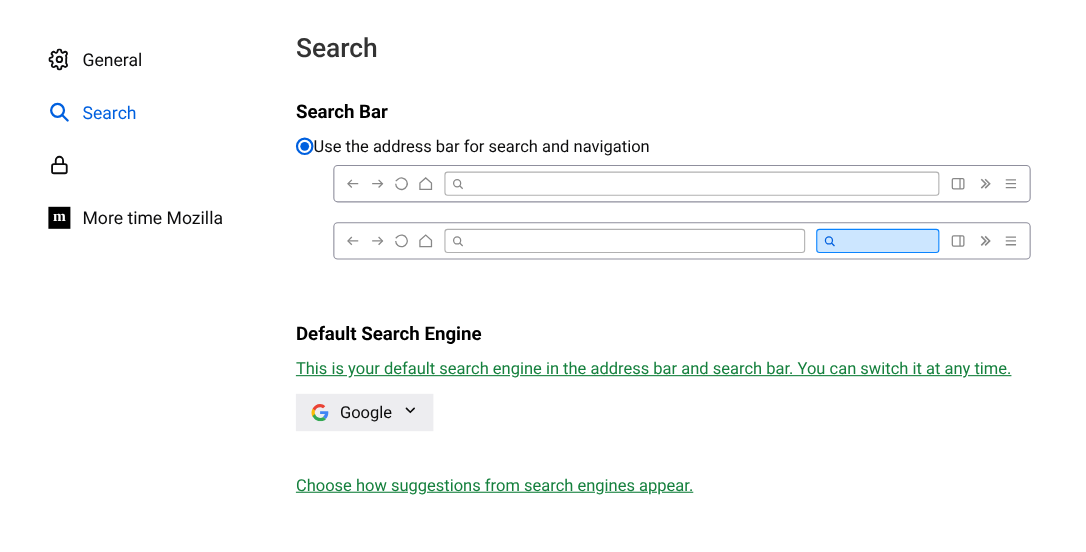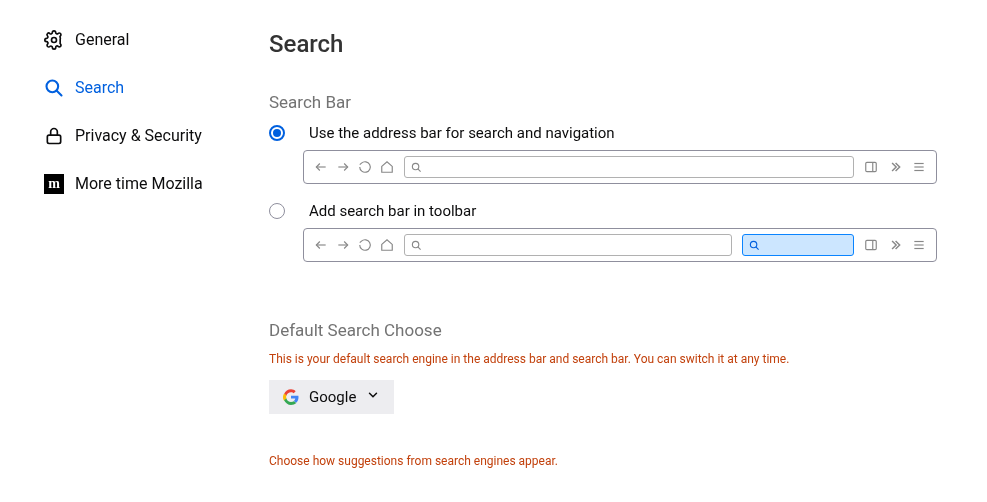--- a/index.html
+++ b/index.html
@@ -13,21 +13,21 @@
       display: flex;
       overflow: hidden;
     }
     .sidebar {
       width: 235px;
       padding: 30px 0 0 44px;
       flex-shrink: 0;
     }
     .sidebar-item {
       display: flex;
-      align-items: flex-start;
+      align-items: center;
       gap: 11px;
       height: 48px;
       cursor: pointer;
       color: #0c0c0d;
     }
     .sidebar-item.active .sidebar-label {
       color: #0060df;
     }
     .sidebar-item.active svg {
       stroke: #0060df;
@@ -61,28 +61,28 @@
       overflow-y: auto;
     }
     h1 {
       font-size: 24px;
       font-weight: 500;
       color: #333;
       margin-bottom: 34px;
     }
     h2 {
       font-size: 17px;
-      font-weight: 400;
+      font-weight: 700;
       margin-bottom: 12px;
-      color: #737373;
+      color: #000000;
     }
     .radio-row {
       display: flex;
       align-items: center;
-      gap: 24px;
+      gap: 0;
       margin-bottom: 8px;
     }
     .radio {
       width: 16px;
       height: 16px;
       border-radius: 50%;
       border: 1.5px solid #8f8f9d;
       display: flex;
       align-items: center;
       justify-content: center;
@@ -134,23 +134,24 @@
       align-items: center;
       padding: 0 6px;
     }
     .right-icons {
       display: flex;
       gap: 10px;
       color: #888;
     }
     .section-gap { height: 40px; }
     .desc {
-      font-size: 12px;
-      color: #c2410c;
+      font-size: 15px;
+      color: #15803d;
       margin-bottom: 14px;
+      text-decoration: underline;
     }
     .engine-select {
       display: inline-flex;
       align-items: center;
       gap: 10px;
       background: #ededf0;
       padding: 8px 14px;
       border-radius: 0;
       cursor: pointer;
     }
@@ -188,21 +189,20 @@
     <span class="sidebar-label">Search</span>
   </div>
 
   <div class="sidebar-item">
     <span class="sidebar-icon">
       <svg width="20" height="20" viewBox="0 0 24 24" fill="none" stroke="#0c0c0d" stroke-width="2" stroke-linecap="round" stroke-linejoin="round">
           <rect x="4" y="11" width="16" height="10" rx="2"></rect>
           <path d="M8 11 V7 a4 4 0 0 1 8 0 V11"></path>
         </svg>
     </span>
-    <span class="sidebar-label">Privacy &amp; Security</span>
   </div>
 
 
   <div class="sidebar-item">
     <span class="sidebar-icon">
       <span class="mozilla-box">m</span>
     </span>
     <span class="sidebar-label">More time Mozilla</span>
   </div>
 
@@ -252,24 +252,20 @@
           <polyline points="13 5 20 12 13 19"></polyline>
         </svg>
       <svg width="14" height="14" viewBox="0 0 24 24" fill="none" stroke="#888" stroke-width="2">
           <line x1="4" y1="6" x2="20" y2="6"></line>
           <line x1="4" y1="12" x2="20" y2="12"></line>
           <line x1="4" y1="18" x2="20" y2="18"></line>
         </svg>
     </span>
   </div>
 
-  <div class="radio-row">
-    <span class="radio"></span>
-    <span>Add search bar in toolbar</span>
-  </div>
 
   <div class="toolbar-preview">
     <span class="nav-icons">
       <svg width="14" height="14" viewBox="0 0 24 24" fill="none" stroke="#888" stroke-width="2">
           <line x1="20" y1="12" x2="4" y2="12"></line>
           <polyline points="10 18 4 12 10 6"></polyline>
         </svg>
       <svg width="14" height="14" viewBox="0 0 24 24" fill="none" stroke="#888" stroke-width="2">
           <line x1="4" y1="12" x2="20" y2="12"></line>
           <polyline points="14 6 20 12 14 18"></polyline>
@@ -305,21 +301,21 @@
       <svg width="14" height="14" viewBox="0 0 24 24" fill="none" stroke="#888" stroke-width="2">
           <line x1="4" y1="6" x2="20" y2="6"></line>
           <line x1="4" y1="12" x2="20" y2="12"></line>
           <line x1="4" y1="18" x2="20" y2="18"></line>
         </svg>
     </span>
   </div>
 
   <div class="section-gap"></div>
 
-  <h2>Default Search Choose</h2>
+  <h2>Default Search Engine</h2>
   <p class="desc">This is your default search engine in the address bar and search bar. You can switch it at any time.</p>
 
   <div class="engine-select">
     <span class="google-g">
       <svg viewBox="0 0 48 48" width="16" height="16">
           <path fill="#EA4335" d="M24 9.5c3.9 0 6.6 1.7 8.1 3.1l5.9-5.9C34.4 3.3 29.7 1 24 1 14.8 1 6.9 6.6 3.3 14.7l6.9 5.4C11.9 14 17.4 9.5 24 9.5z"></path>
           <path fill="#4285F4" d="M46.5 24.5c0-1.6-.1-2.8-.4-4.1H24v7.8h12.8c-.3 2.1-1.7 5.3-4.8 7.5l7.4 5.7c4.4-4.1 7.1-10.1 7.1-16.9z"></path>
           <path fill="#FBBC05" d="M10.2 28.1c-.5-1.4-.8-2.9-.8-4.6s.3-3.2.8-4.6l-6.9-5.4C1.6 16.9 0 20.3 0 24.5s1.6 7.6 3.3 10.9l6.9-5.3z"></path>
           <path fill="#34A853" d="M24 48c6.5 0 11.9-2.1 15.9-5.8l-7.4-5.7c-2 1.4-4.8 2.4-8.5 2.4-6.6 0-12.1-4.5-13.8-10.6l-6.9 5.3C6.9 41.4 14.8 48 24 48z"></path>
         </svg>

